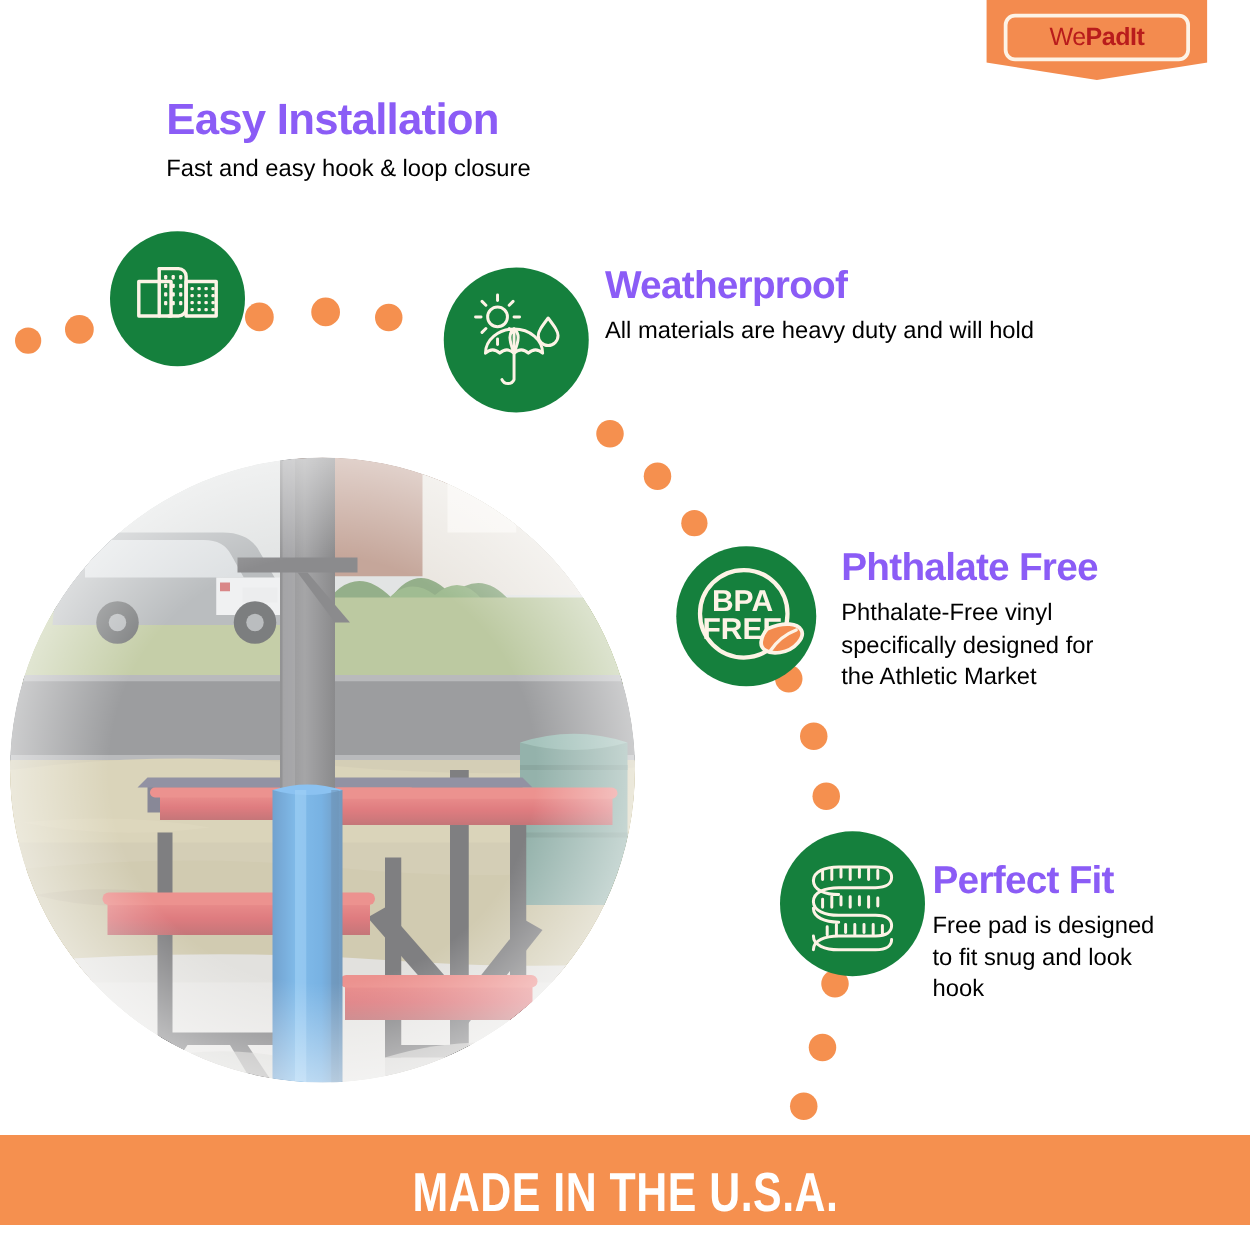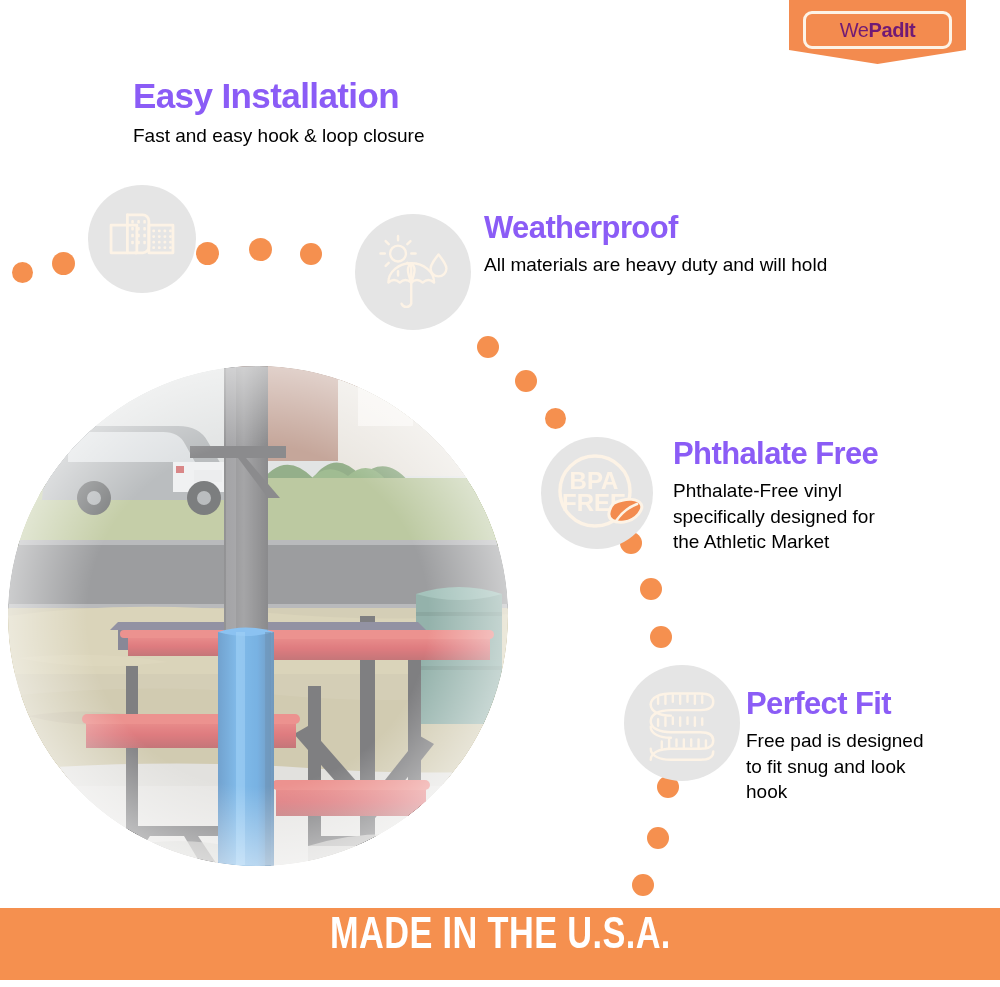--- a/index.html
+++ b/index.html
@@ -18,21 +18,21 @@
   .logo-banner{
     position:absolute;inset:0;background:#F38B4F;
     clip-path:polygon(0 0,100% 0,100% 78%,50% 100%,0 78%);
   }
   .logo-pill{
     position:absolute;left:14px;top:11px;right:14px;height:32px;
     border:3px solid #FDF3E6;border-radius:9px;
     display:flex;align-items:center;justify-content:center;
   }
   .logo-text{
-    color:#701a75;font-size:20px;letter-spacing:-0.4px;line-height:1;
+    color:#b91c1c;font-size:20px;letter-spacing:-0.4px;line-height:1;
     white-space:nowrap;font-weight:400;
   }
   .logo-text b{font-weight:800;}
   .logo-text .lt{font-weight:800;}
 
   
   .block{position:absolute;}
   .htitle{
     font-weight:800;color:#8b5cf6;letter-spacing:-0.6px;
     line-height:1.04;white-space:nowrap;
@@ -53,36 +53,36 @@
 
   #b-fit{left:746px;top:672px;margin-top:16px;}
   #b-fit .htitle{font-size:31px;}
   #b-fit .hbody{font-size:19px;margin-top:8px;}
 
   
   .dot{position:absolute;border-radius:50%;background:#F5904F;}
 
   
   .icon-circle{
-    position:absolute;border-radius:50%;background:#e5e5e5;
+    position:absolute;border-radius:50%;background:#15803d;
     display:flex;align-items:center;justify-content:center;
   }
   .icon-circle svg{display:block;}
 
   
   .photo{
     position:absolute;left:8px;top:366px;width:500px;height:500px;
     border-radius:50%;overflow:hidden;
   }
   .photo svg{display:block;width:500px;height:500px;}
 
   
   .usa-banner{
     position:absolute;left:0;top:908px;width:1000px;height:72px;
-    background:#F5904F;display:flex;align-items:flex-start;justify-content:center;
+    background:#F5904F;display:flex;align-items:flex-end;justify-content:center;
   }
   .usa-text{
     color:#FFFFFF;font-weight:800;font-size:44px;letter-spacing:0.5px;
     transform:scaleX(0.78);transform-origin:center;white-space:nowrap;
     font-family:"Liberation Sans", sans-serif;
   }
 </style>
 </head>
 <body>
 

